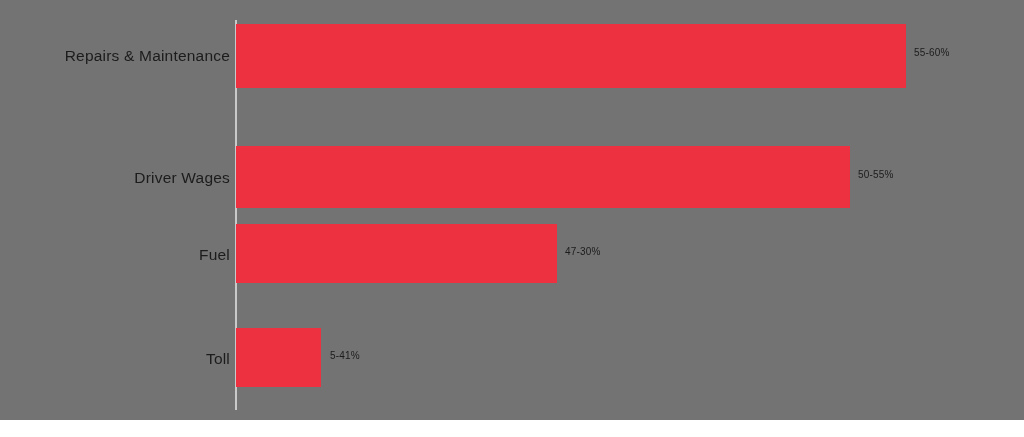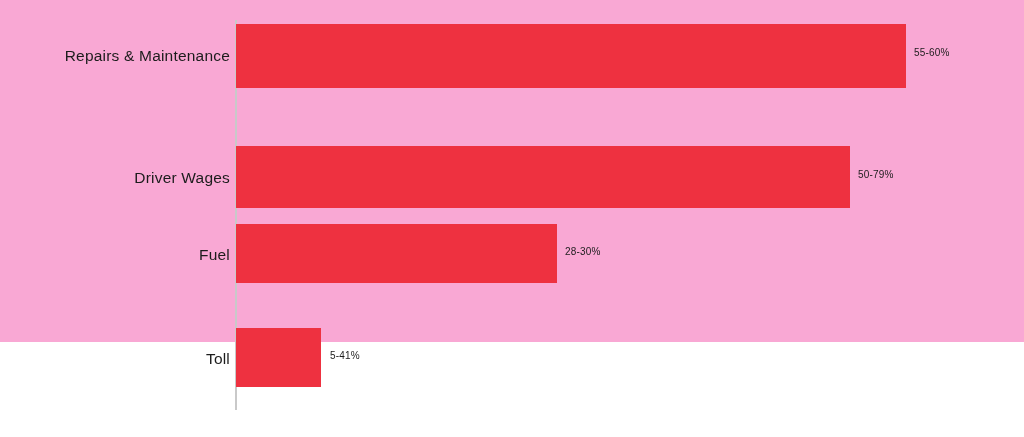--- a/index.html
+++ b/index.html
@@ -9,22 +9,22 @@
   }
   body {
     width: 1024px;
     height: 437px;
     font-family: "Liberation Sans", sans-serif;
     overflow: hidden;
   }
   #chart-root {
     position: relative;
     width: 1024px;
-    height: 342px;
-    background: #f9a8d4;
+    height: 420px;
+    background: #737373;
     text-decoration: underline;
   }
   
   .axis-line {
     position: absolute;
     left: 235px;
     top: 20px;
     width: 1.5px;
     height: 390px;
     background: #c9c9c9;
@@ -70,27 +70,27 @@
 
   <div class="bar-row" style="top:24px;height:64px;">
     <div class="cat-label" style="top:24px;">Repairs &amp; Maintenance</div>
     <div class="bar" style="top:0px;height:64px;width:670px;"></div>
     <div class="value-label" style="top:24px;left:914px;">55-60%</div>
   </div>
 
   <div class="bar-row" style="top:146px;height:62px;">
     <div class="cat-label" style="top:24px;">Driver Wages</div>
     <div class="bar" style="top:0px;height:62px;width:614px;"></div>
-    <div class="value-label" style="top:24px;left:858px;">50-79%</div>
+    <div class="value-label" style="top:24px;left:858px;">50-55%</div>
   </div>
 
   <div class="bar-row" style="top:224px;height:59px;">
     <div class="cat-label" style="top:23px;">Fuel</div>
     <div class="bar" style="top:0px;height:59px;width:321px;"></div>
-    <div class="value-label" style="top:23px;left:565px;">28-30%</div>
+    <div class="value-label" style="top:23px;left:565px;">47-30%</div>
   </div>
 
   <div class="bar-row" style="top:328px;height:59px;">
     <div class="cat-label" style="top:23px;">Toll</div>
     <div class="bar" style="top:0px;height:59px;width:85px;"></div>
     <div class="value-label" style="top:23px;left:330px;">5-41%</div>
   </div>
 
 </div>
 

